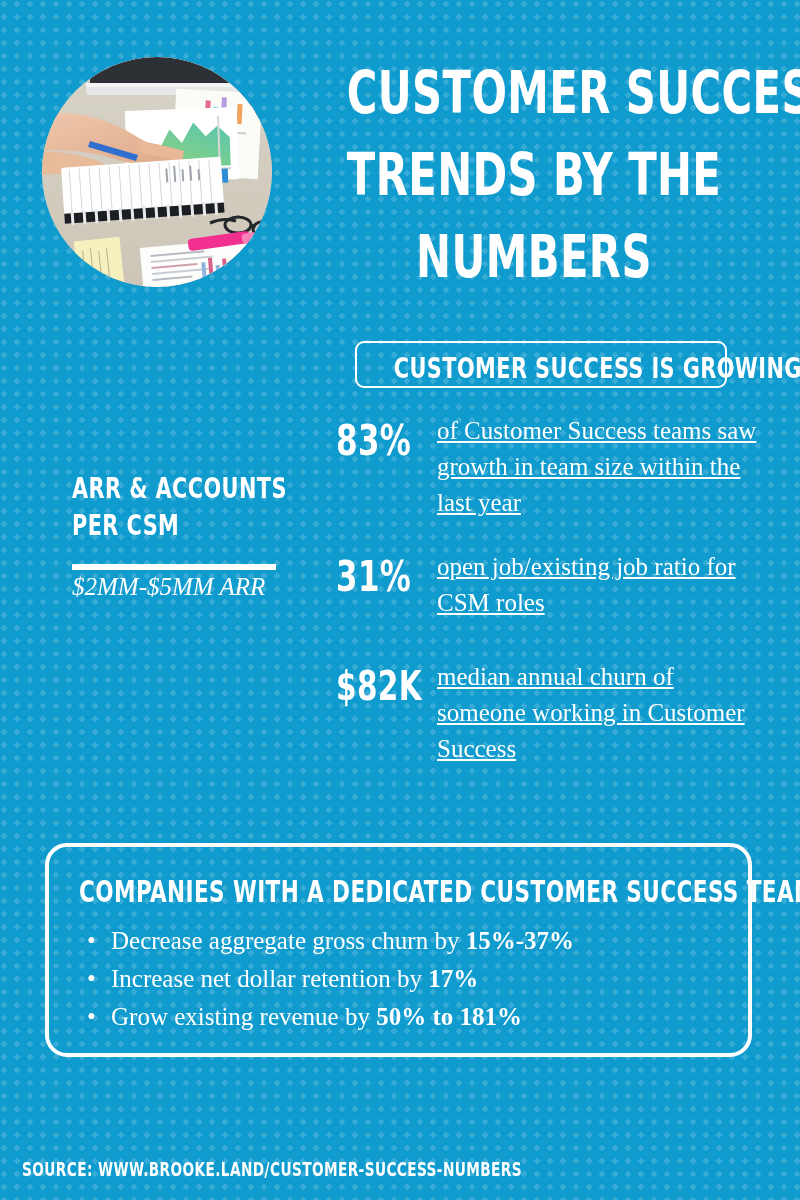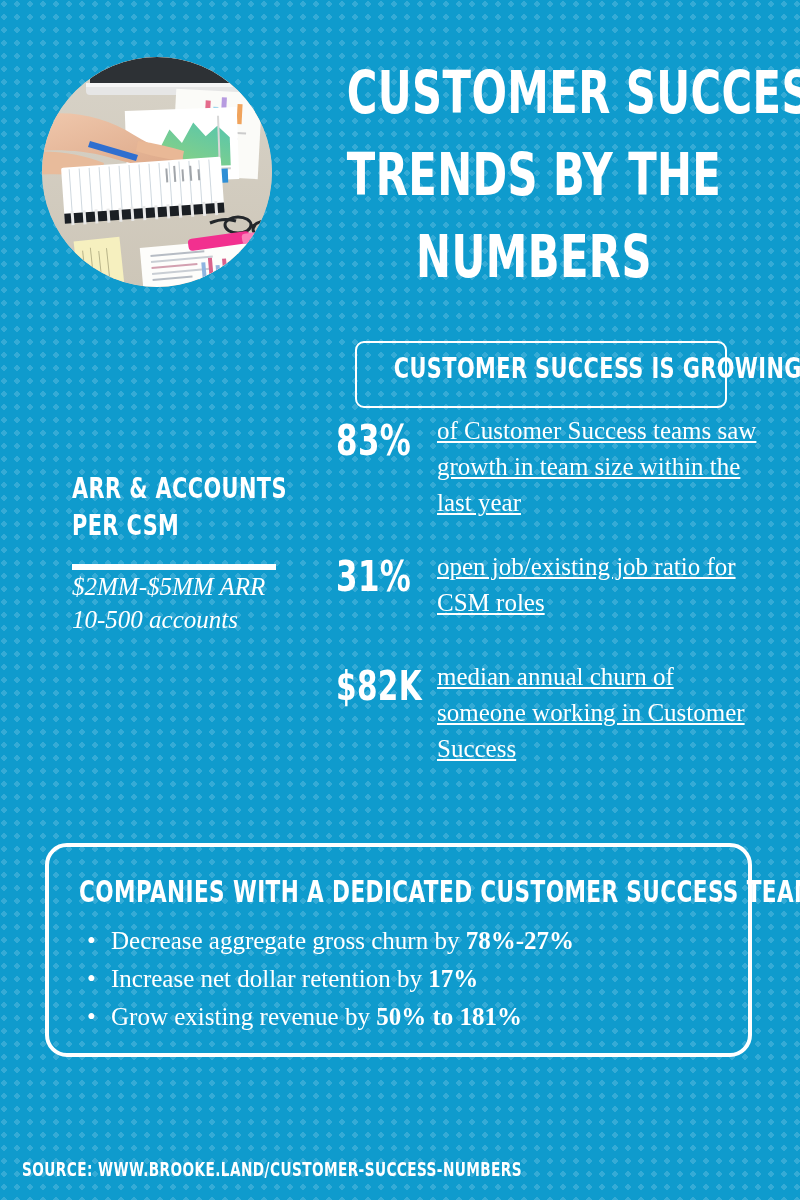--- a/index.html
+++ b/index.html
@@ -67,21 +67,21 @@
     line-height: 82px;
     white-space: nowrap;
   }
 
   
   #growing-box {
     position: absolute;
     left: 355px;
     top: 341px;
     width: 372px;
-    height: 67px;
+    height: 47px;
     border: 2px solid #ffffff;
     border-radius: 9px;
     box-sizing: border-box;
   }
   #growing-box .label {
     position: absolute;
     left: 0; right: 0; top: 8px;
     text-align: center;
     color: #ffffff;
     font-size: 29px;
@@ -369,29 +369,28 @@
   </div>
 
   <div id="arr-panel">
     <div class="arr-title">
       <span class="cond">ARR &amp; ACCOUNTS</span>
       <span class="cond">PER CSM</span>
     </div>
     <div id="arr-rule"></div>
     <div class="arr-lines serif">
       <span>$2MM-$5MM ARR</span>
-      <span>10-500 accounts</span>
     </div>
   </div>
 
   <div id="dedicated-box">
     <div id="dedicated-heading" class="cond">COMPANIES WITH A DEDICATED CUSTOMER SUCCESS TEAM:</div>
     <ul id="dedicated-list">
       <li class="serif">
-        <span class="bullet">•</span><span>Decrease aggregate gross churn by </span><b>78%-27%</b>
+        <span class="bullet">•</span><span>Decrease aggregate gross churn by </span><b>15%-37%</b>
       </li>
       <li class="serif">
         <span class="bullet">•</span><span>Increase net dollar retention by </span><b>17%</b>
       </li>
       <li class="serif">
         <span class="bullet">•</span><span>Grow existing revenue by </span><b>50% to 181%</b>
       </li>
     </ul>
   </div>
 

